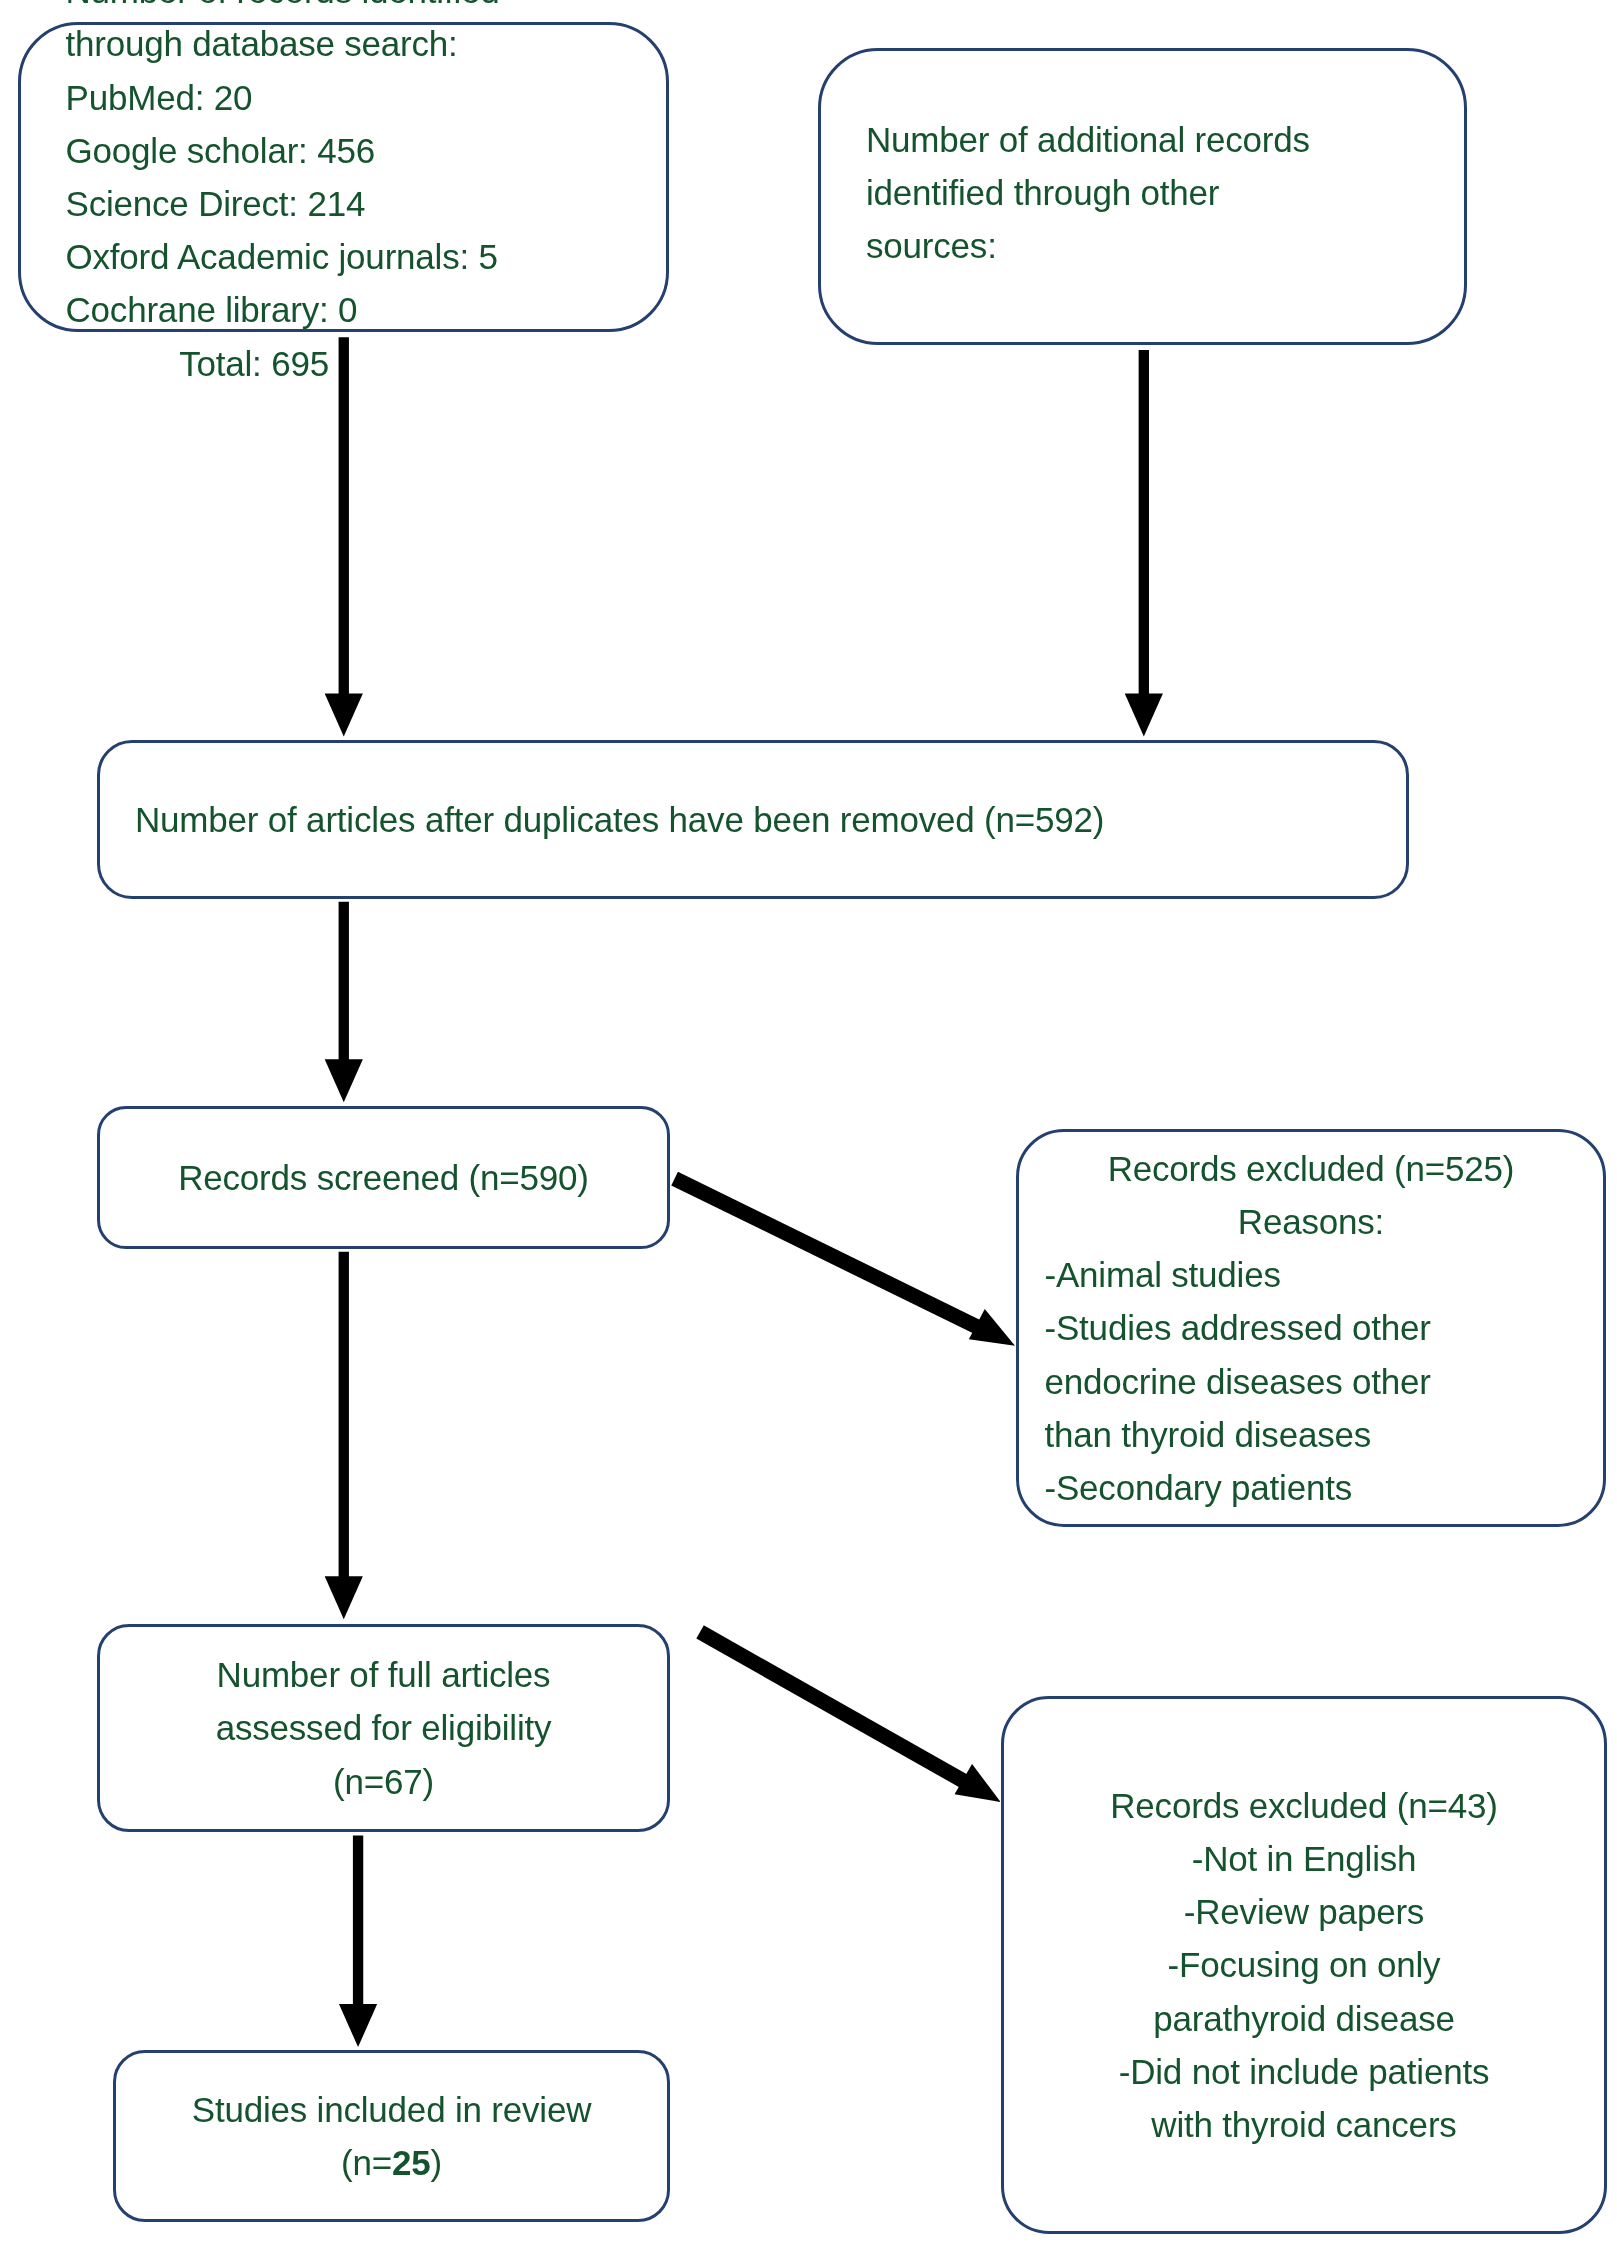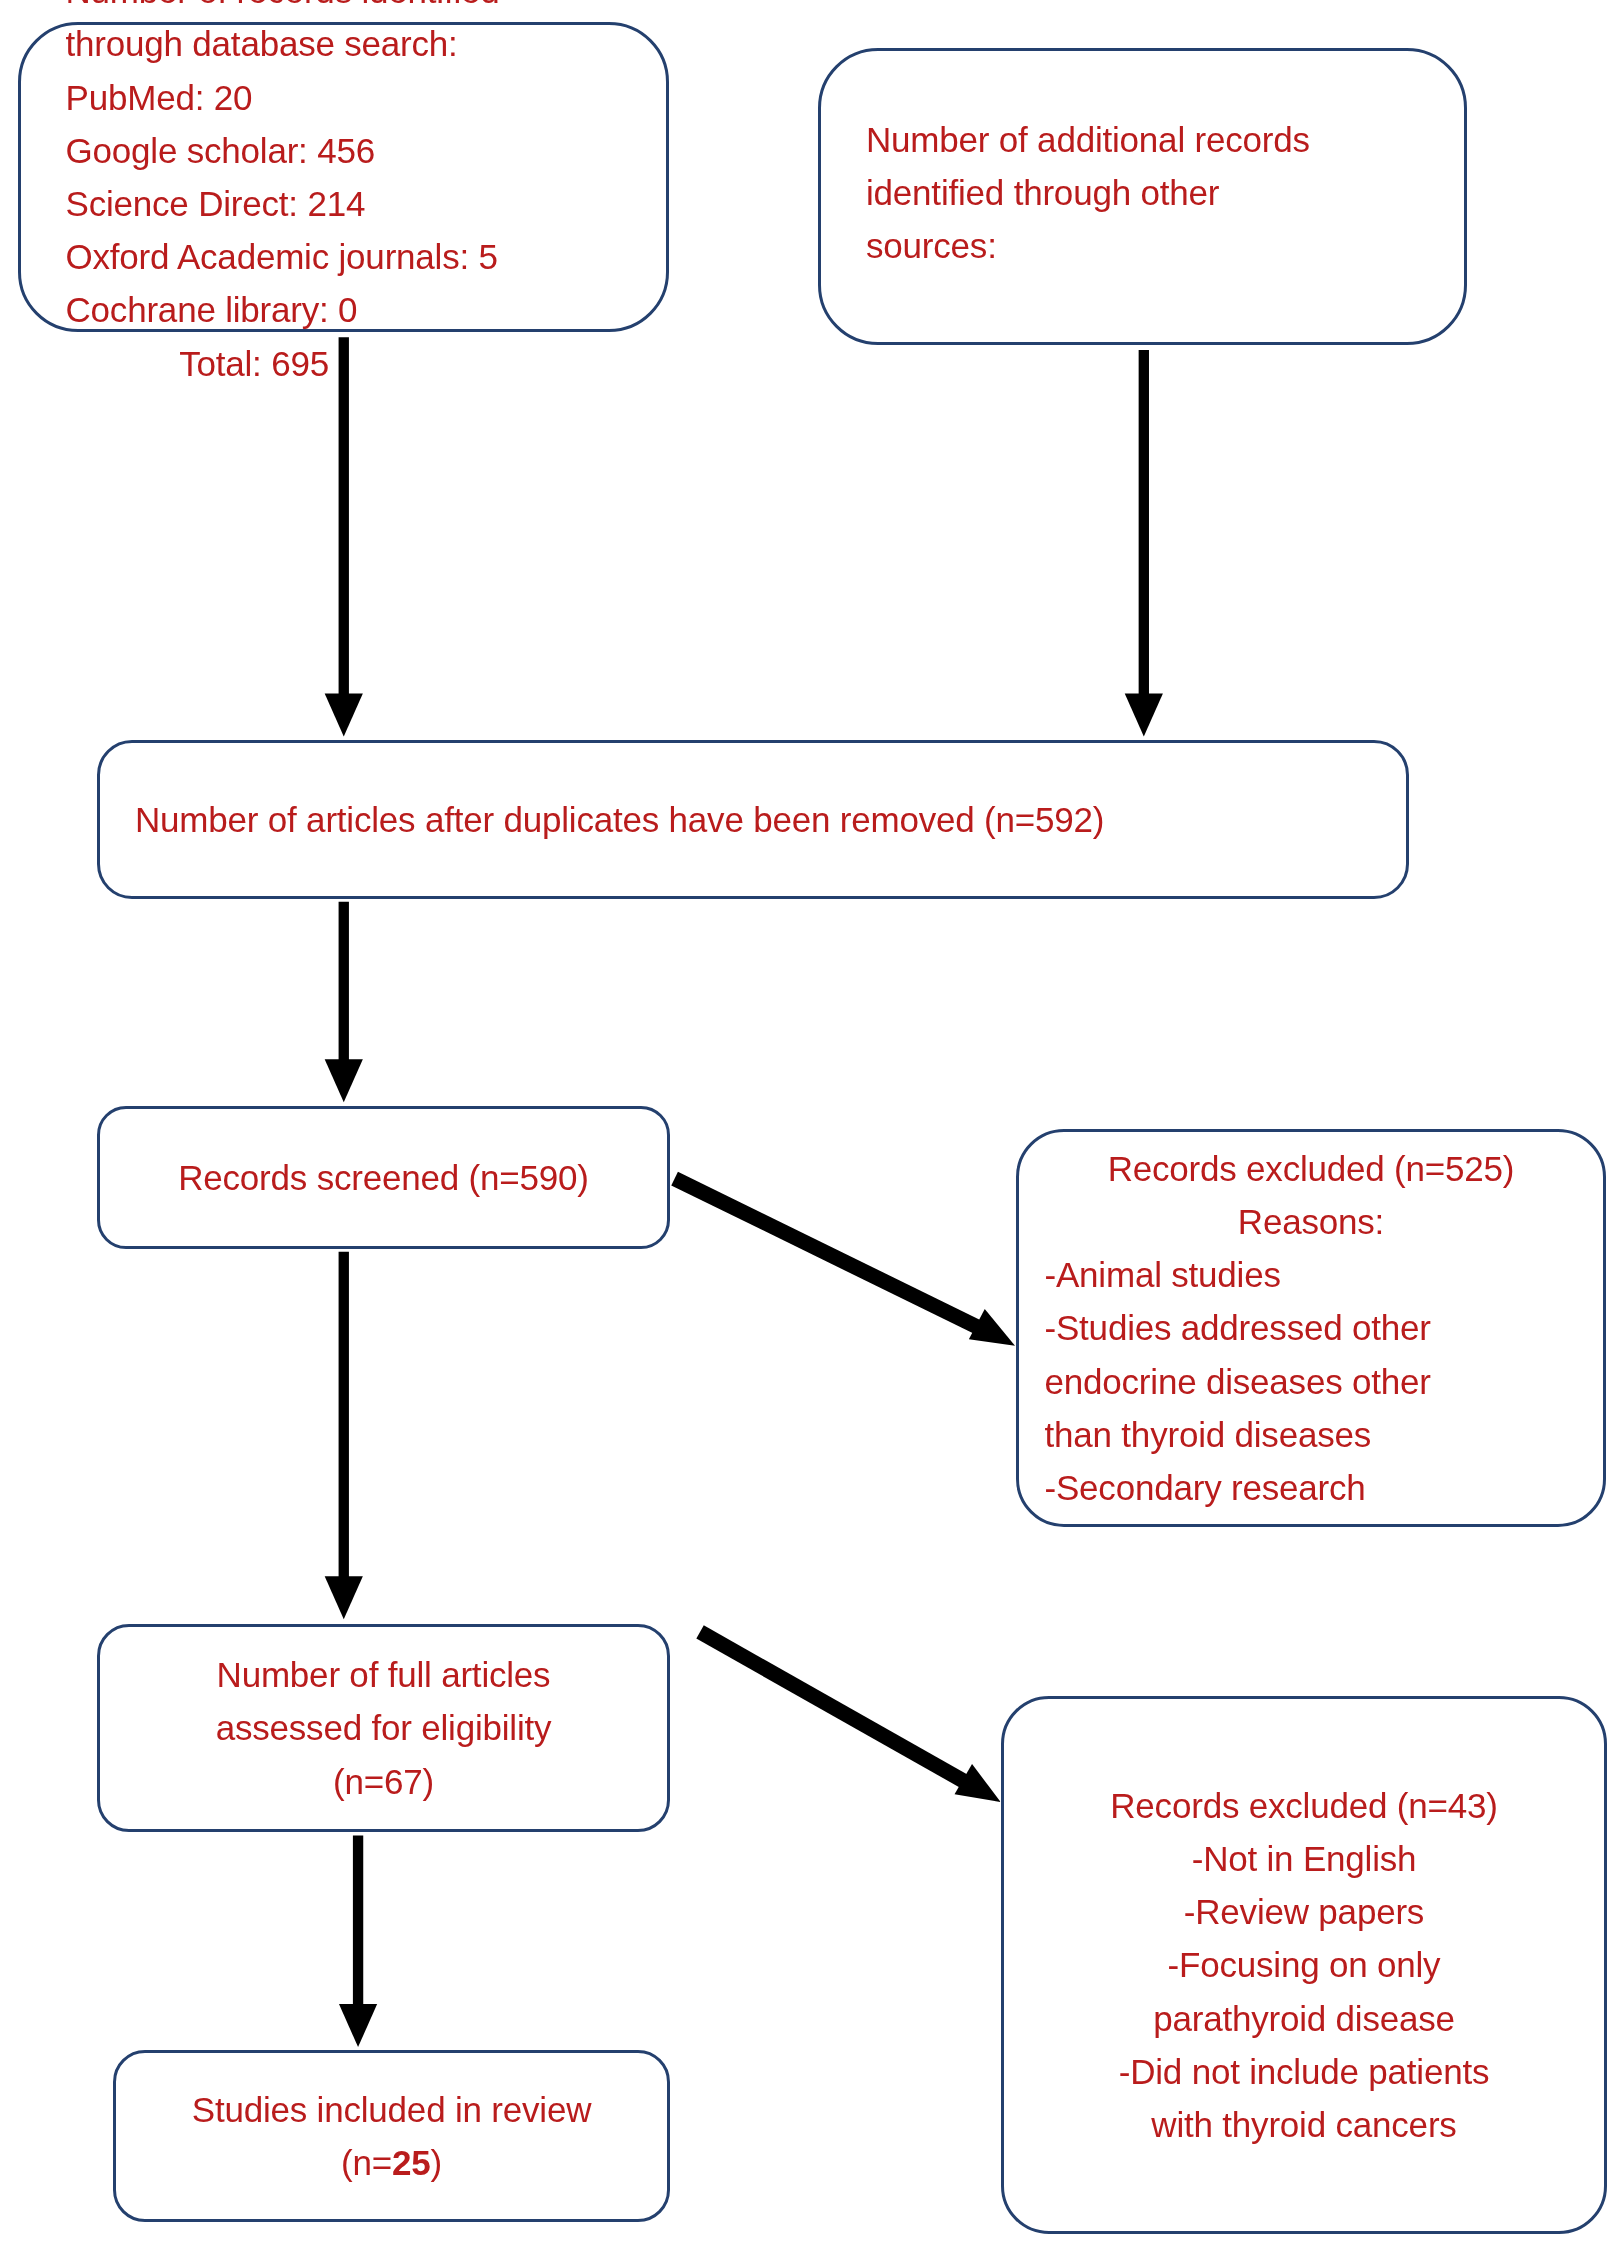--- a/index.html
+++ b/index.html
@@ -17,21 +17,21 @@
     overflow: hidden;
   }
   .flow-box {
     position: absolute;
     box-sizing: border-box;
     background: #ffffff;
     border: 3.2px solid #24406e;
     display: flex;
     flex-direction: column;
     justify-content: center;
-    color: #b91c1c;
+    color: #14532d;
     font-size: 35px;
     line-height: 1.52;
     letter-spacing: -0.2px;
   }
   .flow-box .line { display: block; white-space: pre; }
   .align-left   { text-align: left; }
   .align-center { text-align: center; }
 
   
   #box-database-search {
@@ -155,21 +155,21 @@
     <span class="line">Records screened (n=590)</span>
   </div>
 
   <div class="flow-box" id="box-excluded-screening">
     <span class="line align-center">Records excluded (n=525)</span>
     <span class="line align-center">Reasons:</span>
     <span class="line align-left">-Animal studies</span>
     <span class="line align-left">-Studies addressed other</span>
     <span class="line align-left">endocrine diseases other</span>
     <span class="line align-left">than thyroid diseases</span>
-    <span class="line align-left">-Secondary research</span>
+    <span class="line align-left">-Secondary patients</span>
   </div>
 
   <div class="flow-box align-center" id="box-full-articles">
     <span class="line">Number of full articles</span>
     <span class="line">assessed for eligibility</span>
     <span class="line">(n=67)</span>
   </div>
 
   <div class="flow-box align-center" id="box-excluded-eligibility">
     <span class="line">Records excluded (n=43)</span>

